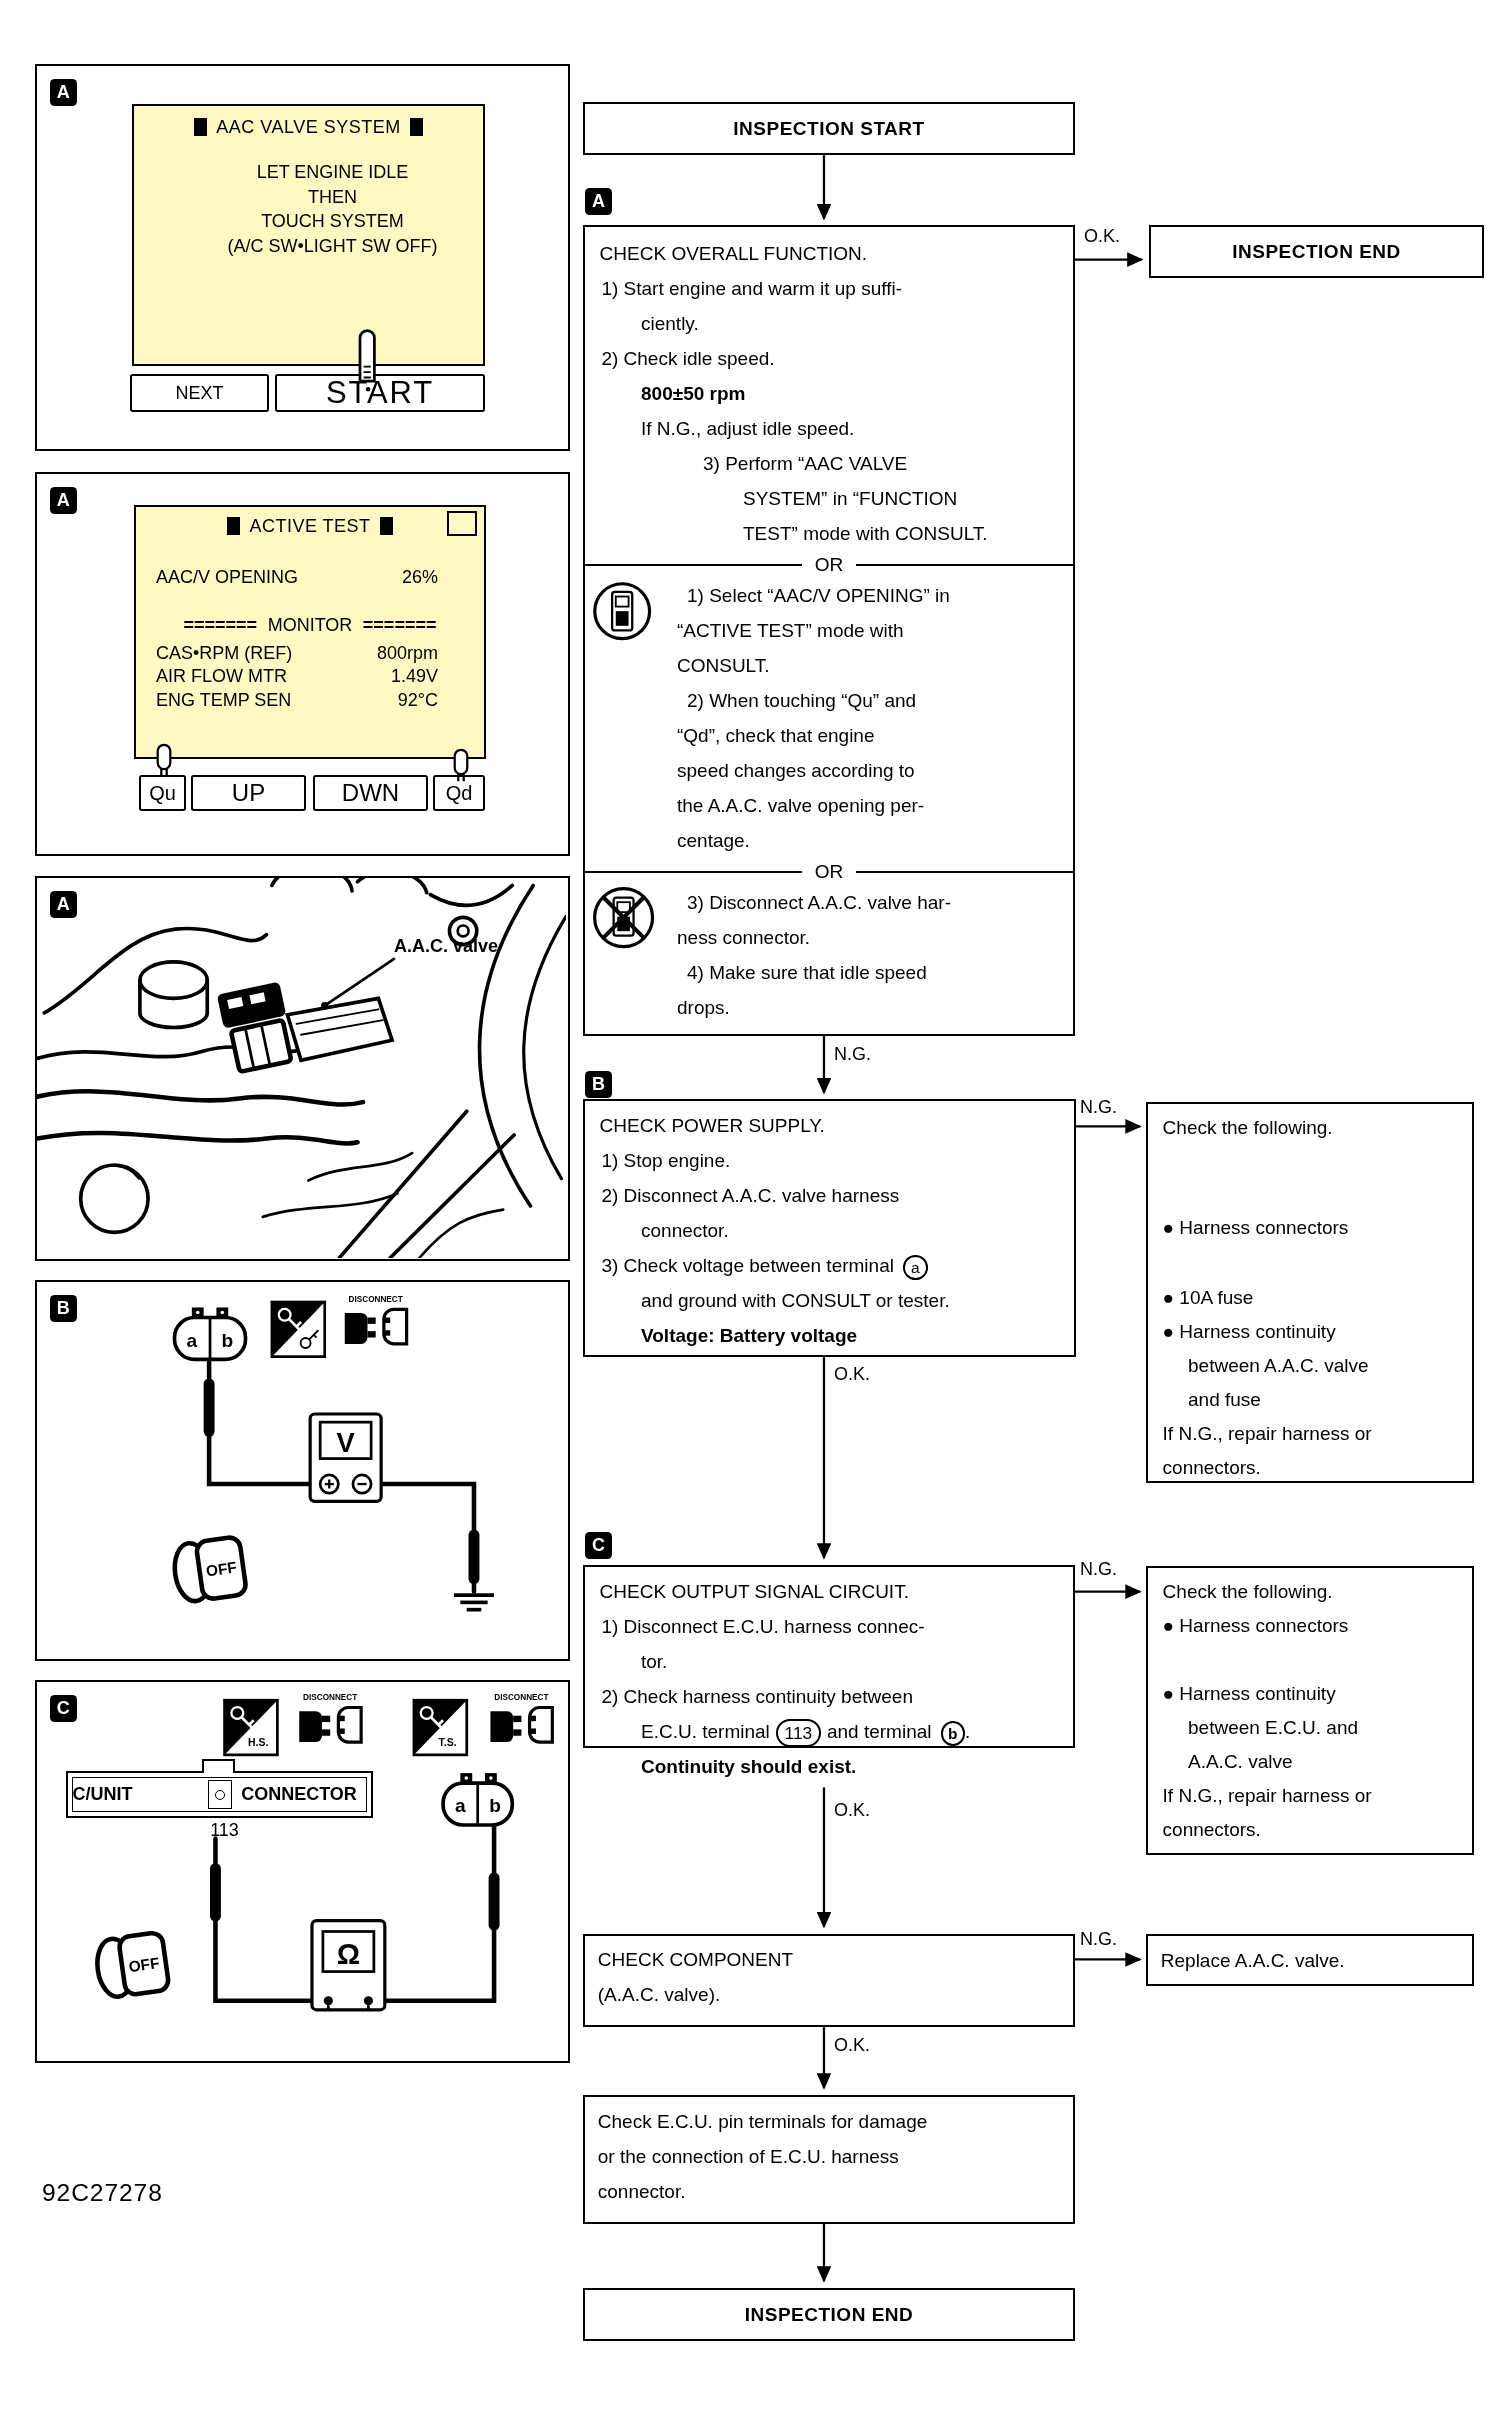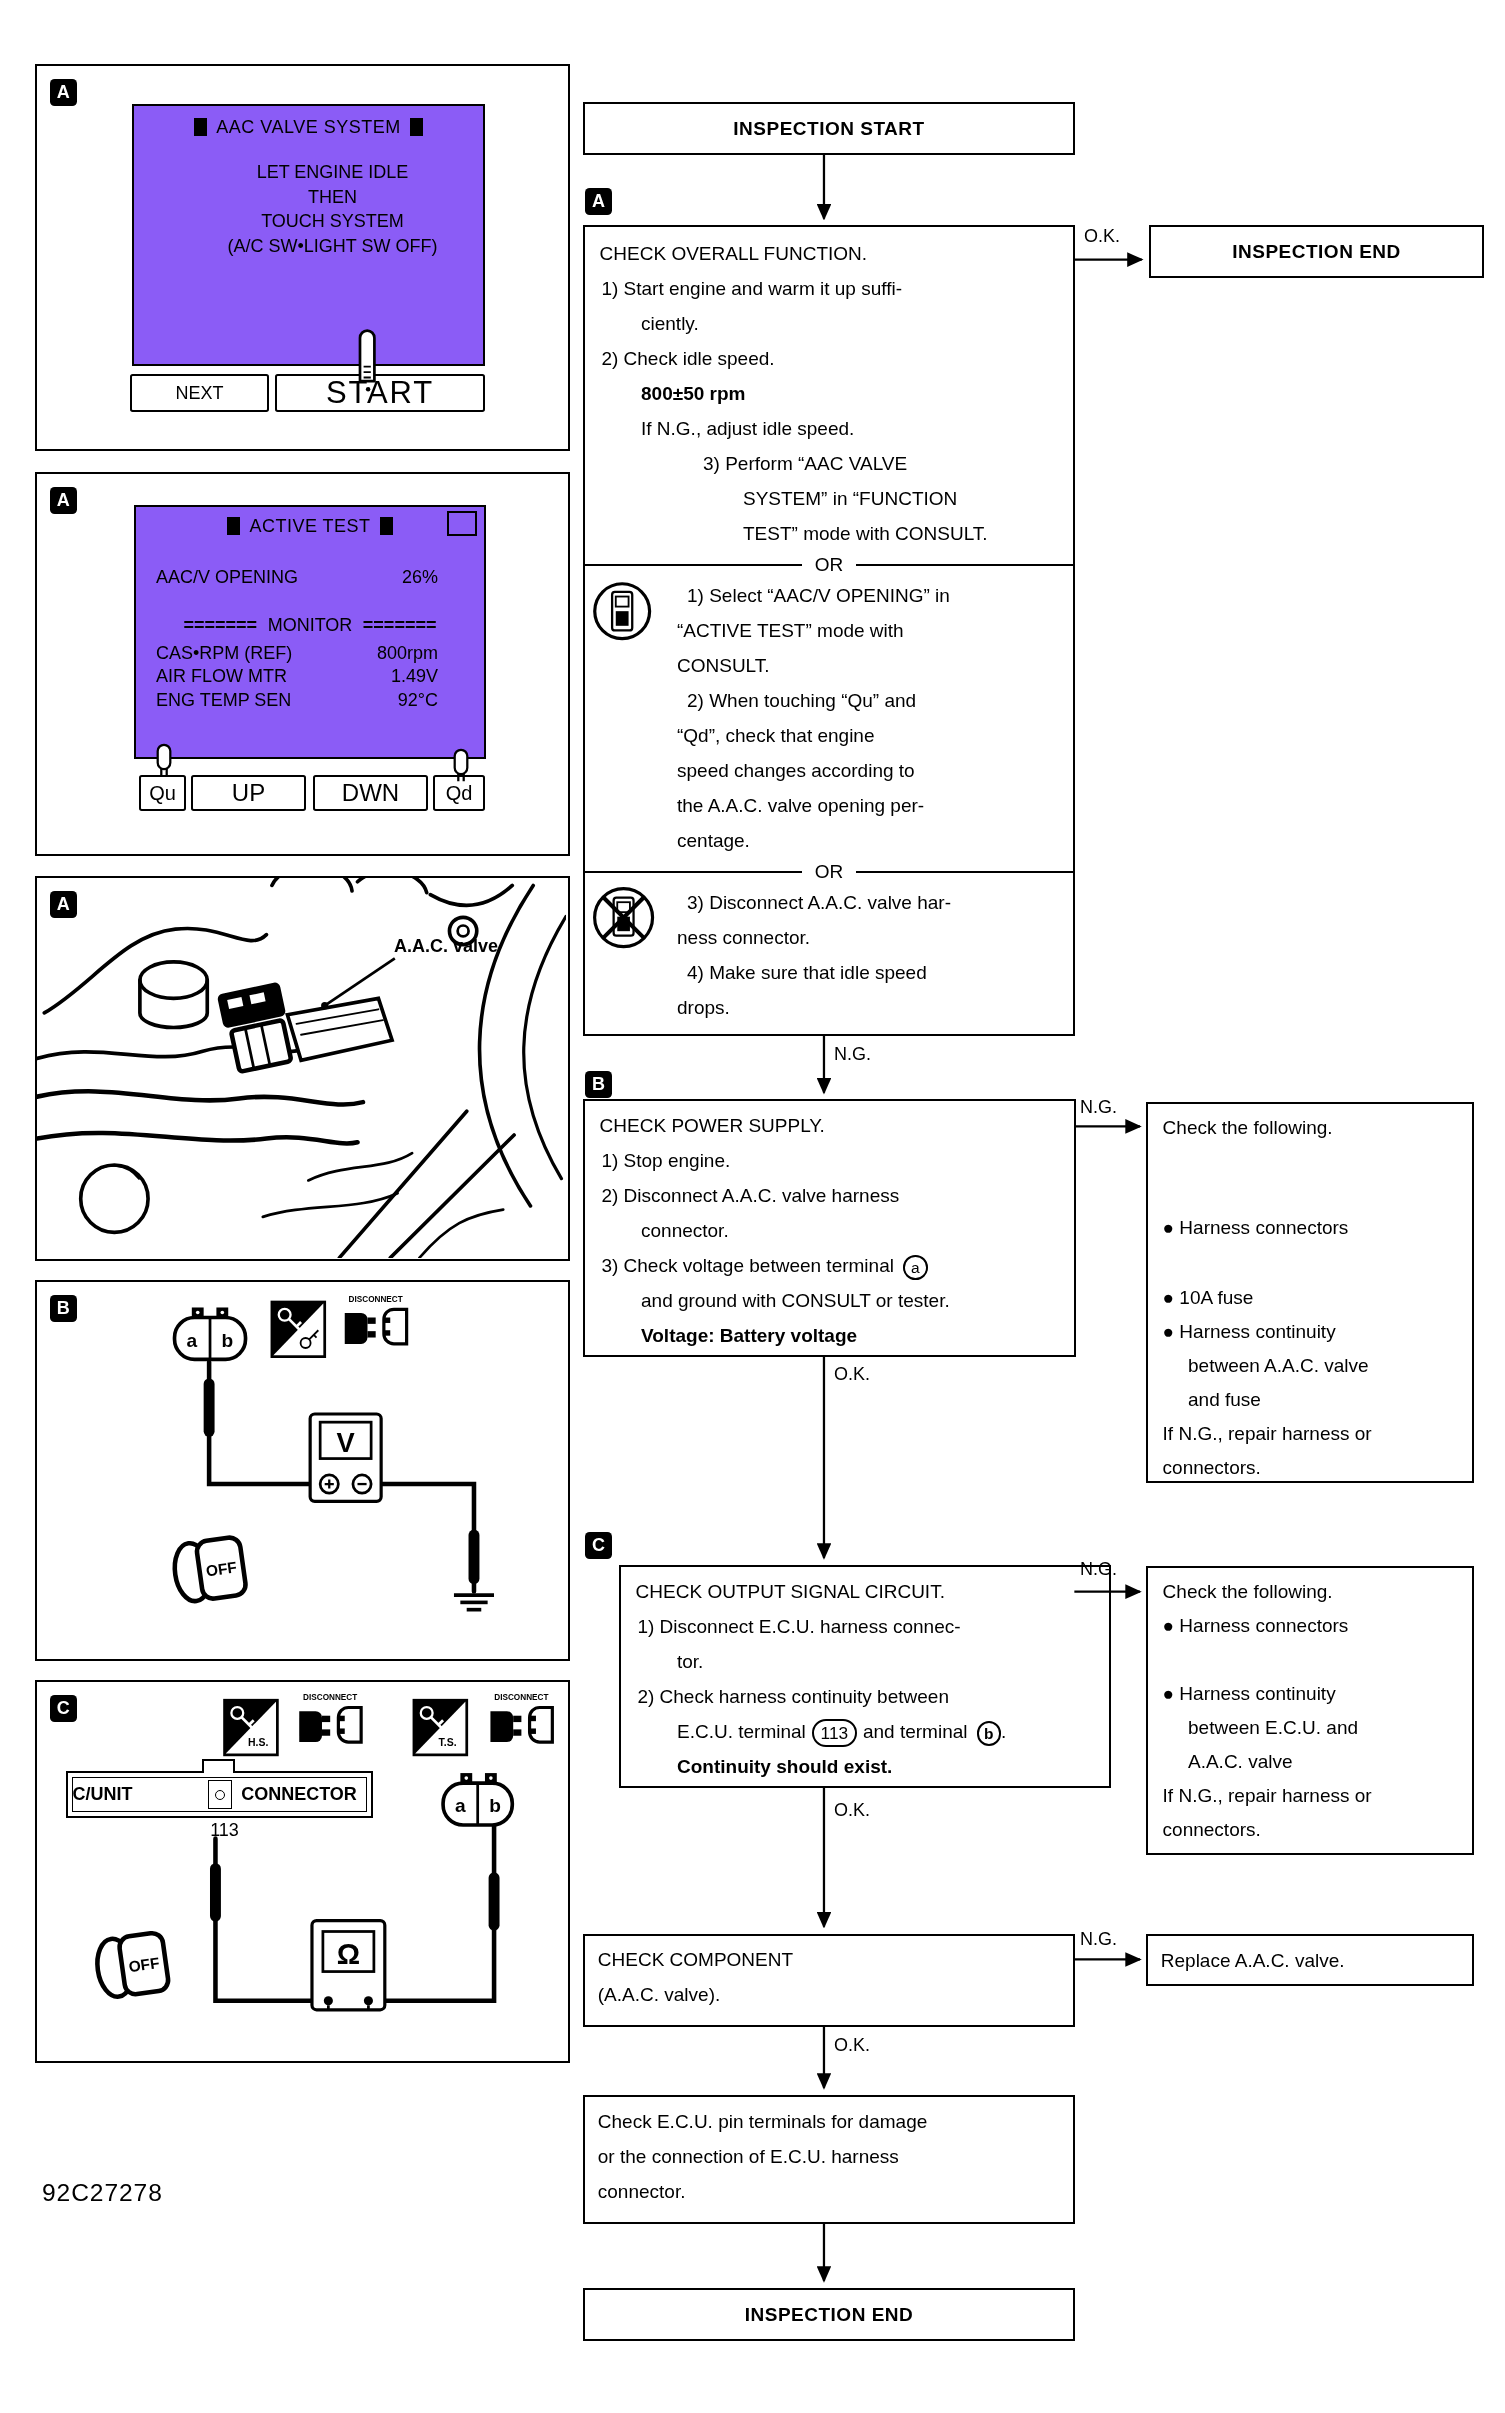--- a/index.html
+++ b/index.html
@@ -49,21 +49,21 @@
   
   .rl  { font-size:19px; line-height:34px; padding-left:14.6px; white-space:nowrap; }
   .rlc { padding-left:40px; }
   .g72 { margin-top:66px; }
   .g40 { margin-top:36px; }
   .g37 { margin-top:34px; }
 
   .lab { position:absolute; font-size:18px; white-space:nowrap; }
 
   
-  .screen { position:absolute; border:2.7px solid #000; background:#8b5cf6; }
+  .screen { position:absolute; border:2.7px solid #000; background:#fef9c3; }
   .sq { width:13.7px; height:18px; background:#000; display:inline-block; margin:0 9px; vertical-align:-2.7px; }
   .scr-title { text-align:center; font-size:18px; letter-spacing:0.5px; white-space:nowrap; }
   .scr-body { margin-top:22px; text-align:center; font-size:18px; line-height:24.6px;padding-left:48px; }
   .btn { position:absolute; border:2.7px solid #000; background:#fff; display:flex; align-items:center; justify-content:center; border-radius:2.7px; }
   .srow { position:absolute; left:20px; right:46px; display:flex; justify-content:space-between; font-size:18px; white-space:nowrap; }
   .sv { text-align:right; }
   .mon-div { position:absolute; left:5.5px; right:5.5px; text-align:center; font-size:18px; font-weight:bold; white-space:nowrap; }
 
   
   .cubar { position:absolute; width:307px; height:47px; border:2.7px solid #000; background:#fff; }
@@ -424,21 +424,21 @@
     <div class="rl g40">● 10A fuse</div>
     <div class="rl">● Harness continuity</div>
     <div class="rl rlc">between A.A.C. valve</div>
     <div class="rl rlc">and fuse</div>
     <div class="rl">If N.G., repair harness or</div>
     <div class="rl">connectors.</div>
   </div>
 </div>
 
 <div class="badge" style="left:585px; top:1532px;">C</div>
-<div class="box" style="left:583px; top:1565px; width:492px; height:223px;margin-left:36px;">
+<div class="box" style="left:583px; top:1565px; width:492px; height:183px;">
   <div style="padding-top:7.3px;">
     <div class="fl i0">CHECK OUTPUT SIGNAL CIRCUIT.</div>
     <div class="fl i1">1) Disconnect E.C.U. harness connec-</div>
     <div class="fl i1c">tor.</div>
     <div class="fl i1">2) Check harness continuity between</div>
     <div class="fl i1c">
       <span>E.C.U. terminal</span><span class="oval">113</span><span>and terminal</span><span class="circ b">b</span><span>.</span>
     </div>
     <div class="fl i1c b">Continuity should exist.</div>
   </div>

